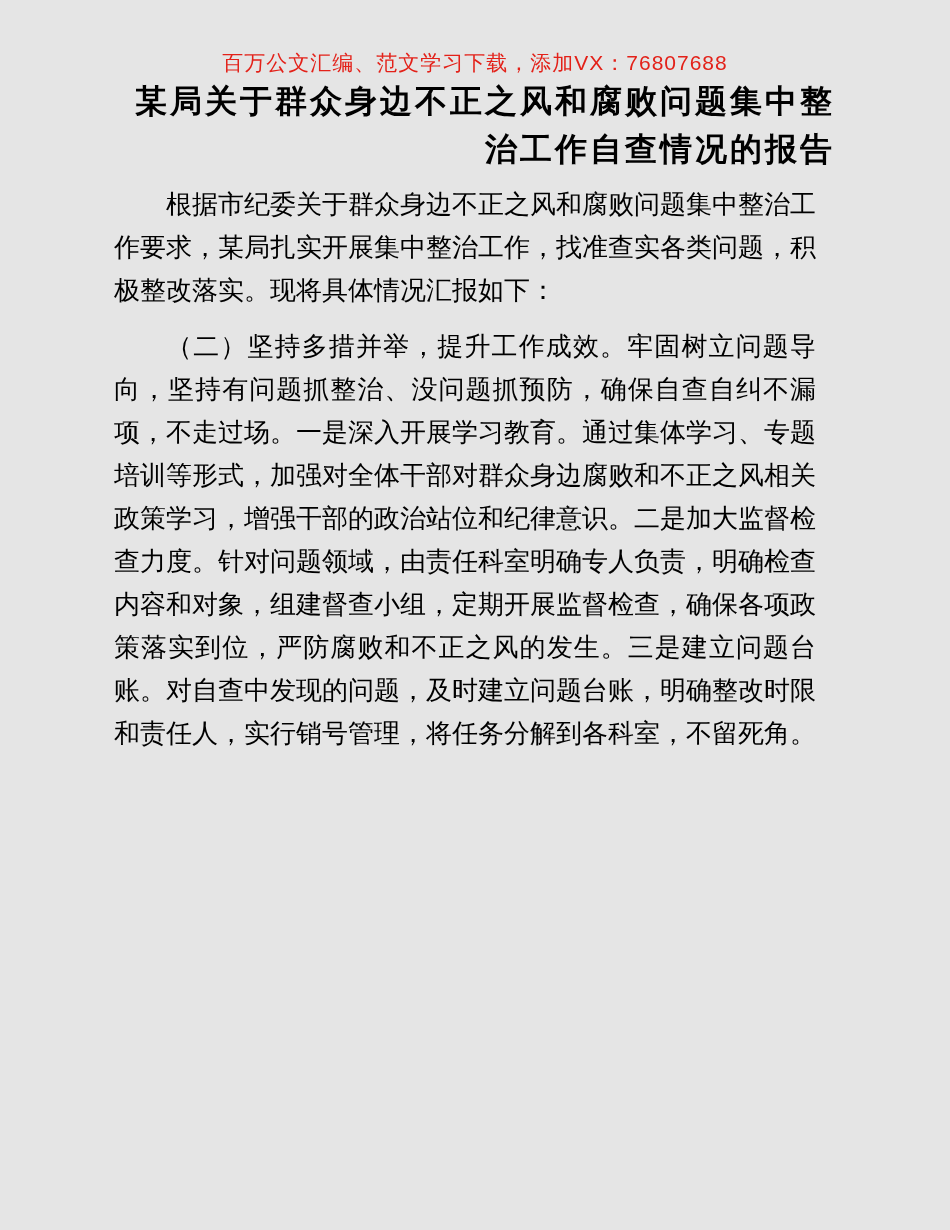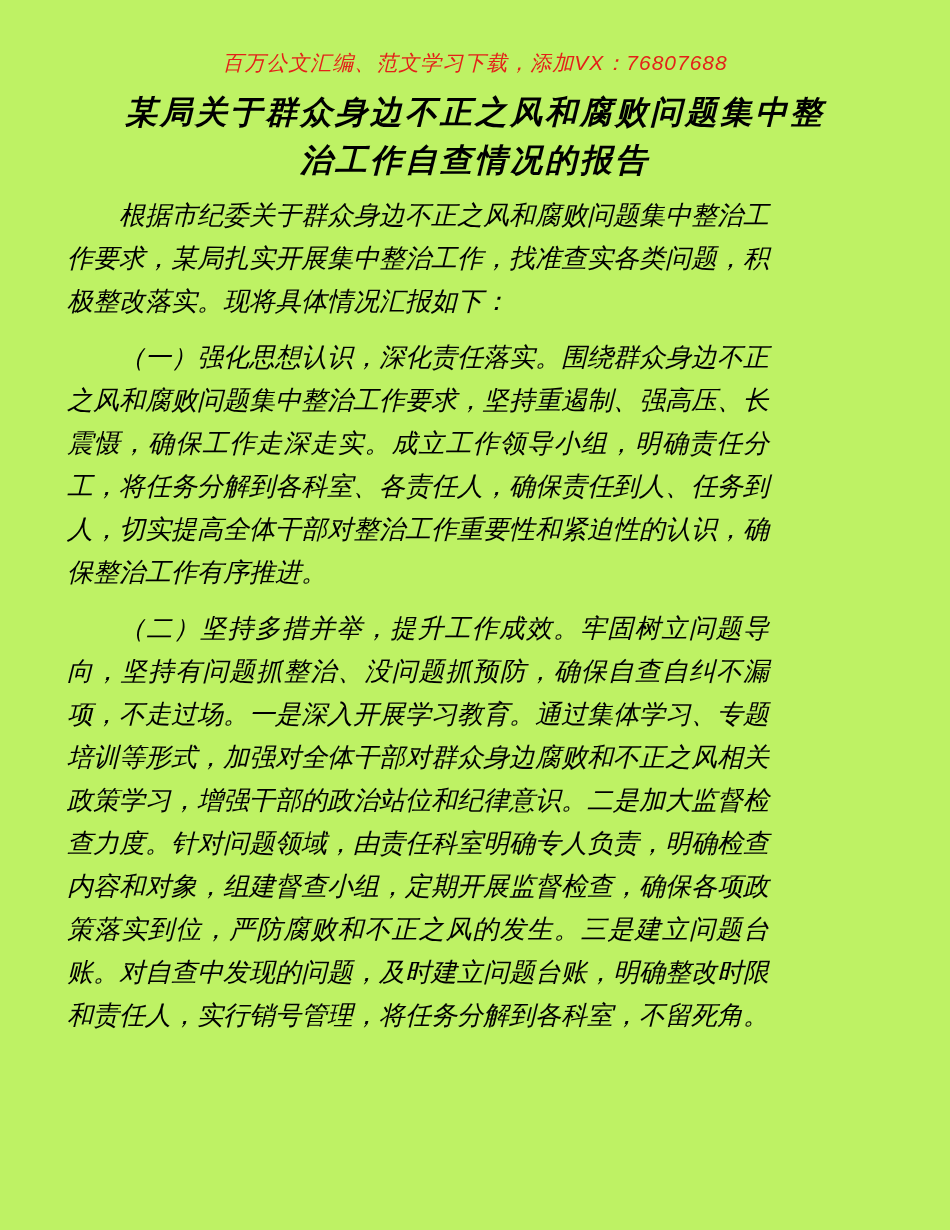--- a/index.html
+++ b/index.html
@@ -10,45 +10,44 @@
     width: 950px;
     height: 1230px;
     background: #ffffff;
     font-family: "Liberation Sans", sans-serif;
     color: #000000;
   }
   .page {
     position: relative;
     width: 950px;
     height: 1230px;
-    background: #bef264;
+    background: #e5e5e5;
     overflow: hidden;
-    font-style: italic;
   }
   .watermark {
     padding-top: 50px;
     text-align: center;
     font-size: 21px;
     line-height: 26px;
     letter-spacing: 1px;
     font-weight: normal;
   }
   .doc-title {
     width: 720px;
-    margin: 12px auto 10px auto;
+    margin: 1px auto 10px auto;
     font-size: 32px;
     line-height: 48px;
     font-weight: bold;
-    text-align: center;
+    text-align: right;
     letter-spacing: 3px;
     color: #000000;
   }
   .content {
     width: 702px;
-    margin-left: 67px;
+    margin-left: 114px;
   }
   .para {
     margin: 0 0 13px 0;
     font-size: 26px;
     line-height: 43px;
     text-align: justify;
     text-indent: 2em;
     color: #000000;
     word-break: break-all;
   }
@@ -60,17 +59,16 @@
 <body>
 
 <div class="page">
 
   <div class="watermark" style="color: rgb(227, 33, 25);">百万公文汇编、范文学习下载，添加VX：76807688</div>
 
   <h1 class="doc-title">某局关于群众身边不正之风和腐败问题集中整治工作自查情况的报告</h1>
 
   <div class="content">
     <p class="para">根据市纪委关于群众身边不正之风和腐败问题集中整治工作要求，某局扎实开展集中整治工作，找准查实各类问题，积极整改落实。现将具体情况汇报如下：</p>
-    <p class="para">（一）强化思想认识，深化责任落实。围绕群众身边不正之风和腐败问题集中整治工作要求，坚持重遏制、强高压、长震慑，确保工作走深走实。成立工作领导小组，明确责任分工，将任务分解到各科室、各责任人，确保责任到人、任务到人，切实提高全体干部对整治工作重要性和紧迫性的认识，确保整治工作有序推进。</p>
     <p class="para">（二）坚持多措并举，提升工作成效。牢固树立问题导向，坚持有问题抓整治、没问题抓预防，确保自查自纠不漏项，不走过场。一是深入开展学习教育。通过集体学习、专题培训等形式，加强对全体干部对群众身边腐败和不正之风相关政策学习，增强干部的政治站位和纪律意识。二是加大监督检查力度。针对问题领域，由责任科室明确专人负责，明确检查内容和对象，组建督查小组，定期开展监督检查，确保各项政策落实到位，严防腐败和不正之风的发生。三是建立问题台账。对自查中发现的问题，及时建立问题台账，明确整改时限和责任人，实行销号管理，将任务分解到各科室，不留死角。</p>
   </div>
 
 </div>
 
 </body></html>

